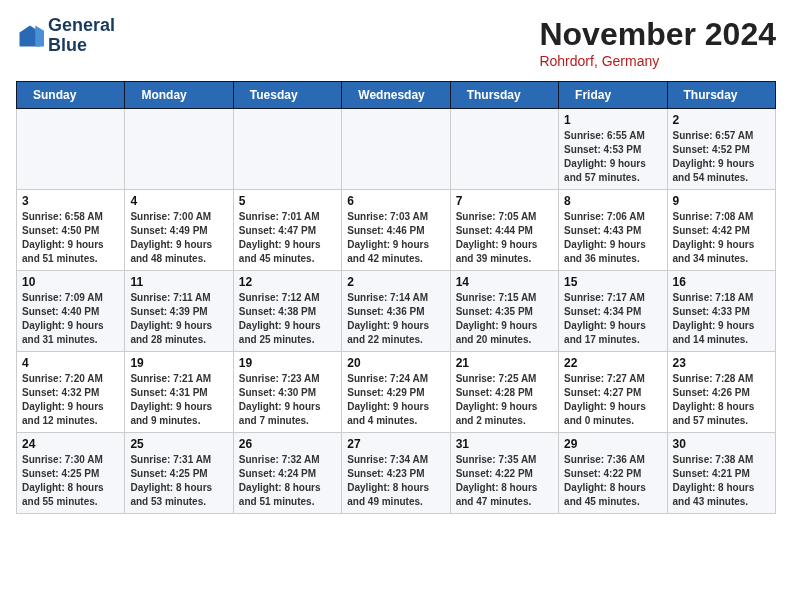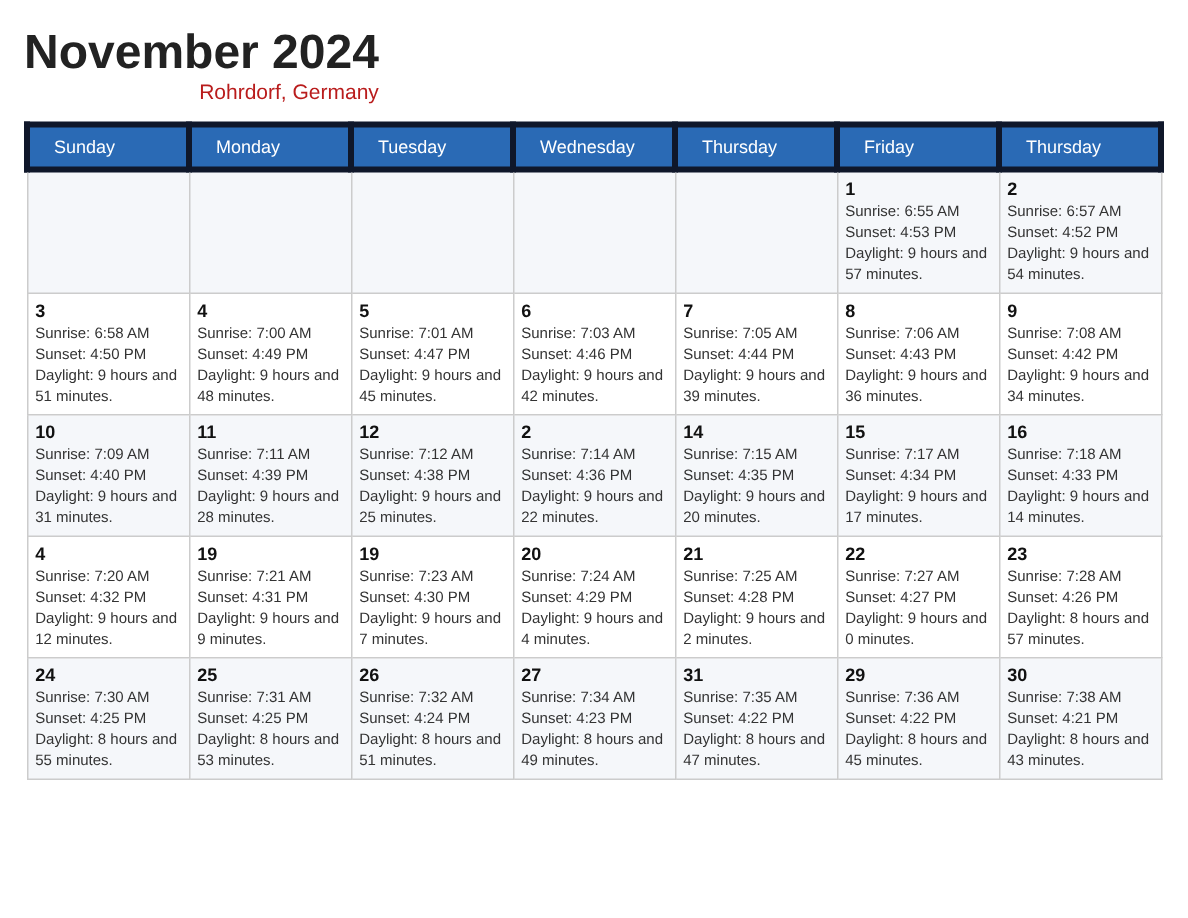--- a/index.html
+++ b/index.html
@@ -28,43 +28,42 @@
       line-height: 1.1;
     }
     .logo-text span {
       display: block;
     }
     .logo-icon {
       width: 28px;
       height: 28px;
     }
     .title-section {
-      text-align: right;
     }
     .month-title {
       font-size: 32px;
       font-weight: bold;
       color: #222;
     }
     .location {
       font-size: 14px;
       color: #b91c1c;
     }
     table {
       width: 100%;
       border-collapse: collapse;
     }
     thead tr th {
       background-color: #2a6ab5;
       color: #fff;
       font-size: 12px;
-      font-weight: normal;
+      font-weight: bold;
       padding: 6px 16px;
       text-align: left;
-      border: 4px solid #0f172a;
+      border: 1px solid #0f172a;
     }
     tbody tr td {
       vertical-align: top;
       border: 1px solid #ccc;
       padding: 4px 5px;
       width: calc(100% / 7);
       min-height: 80px;
       font-size: 10.5px;
       color: #333;
       background: #fff;
@@ -79,29 +78,40 @@
       font-size: 12px;
       font-weight: bold;
       color: #111;
       display: block;
       margin-bottom: 2px;
     }
     .day-info {
       font-size: 10px;
       color: #333;
       line-height: 1.4;
+      font-weight: bold;
     }
     .empty-cell {
       background: #f5f7fa !important;
     }
   </style>
 </head>
 <body>
 
 <div class="header-section">
+  <div class="logo">
+    <svg class="logo-icon" viewBox="0 0 32 32" xmlns="http://www.w3.org/2000/svg">
+      <polygon points="16,4 28,12 28,28 16,28 4,28 4,12" fill="#2a6ab5"></polygon>
+      <polygon points="22,4 32,10 32,28 22,28" fill="#4a90d9"></polygon>
+    </svg>
+    <div class="logo-text">
+      <span>General</span>
+      <span>Blue</span>
+    </div>
+  </div>
   <div class="title-section">
     <div class="month-title">November 2024</div>
     <div class="location">Rohrdorf, Germany</div>
   </div>
 </div>
 
 <table>
   <thead>
     <tr>
     <th>Sunday</th>

